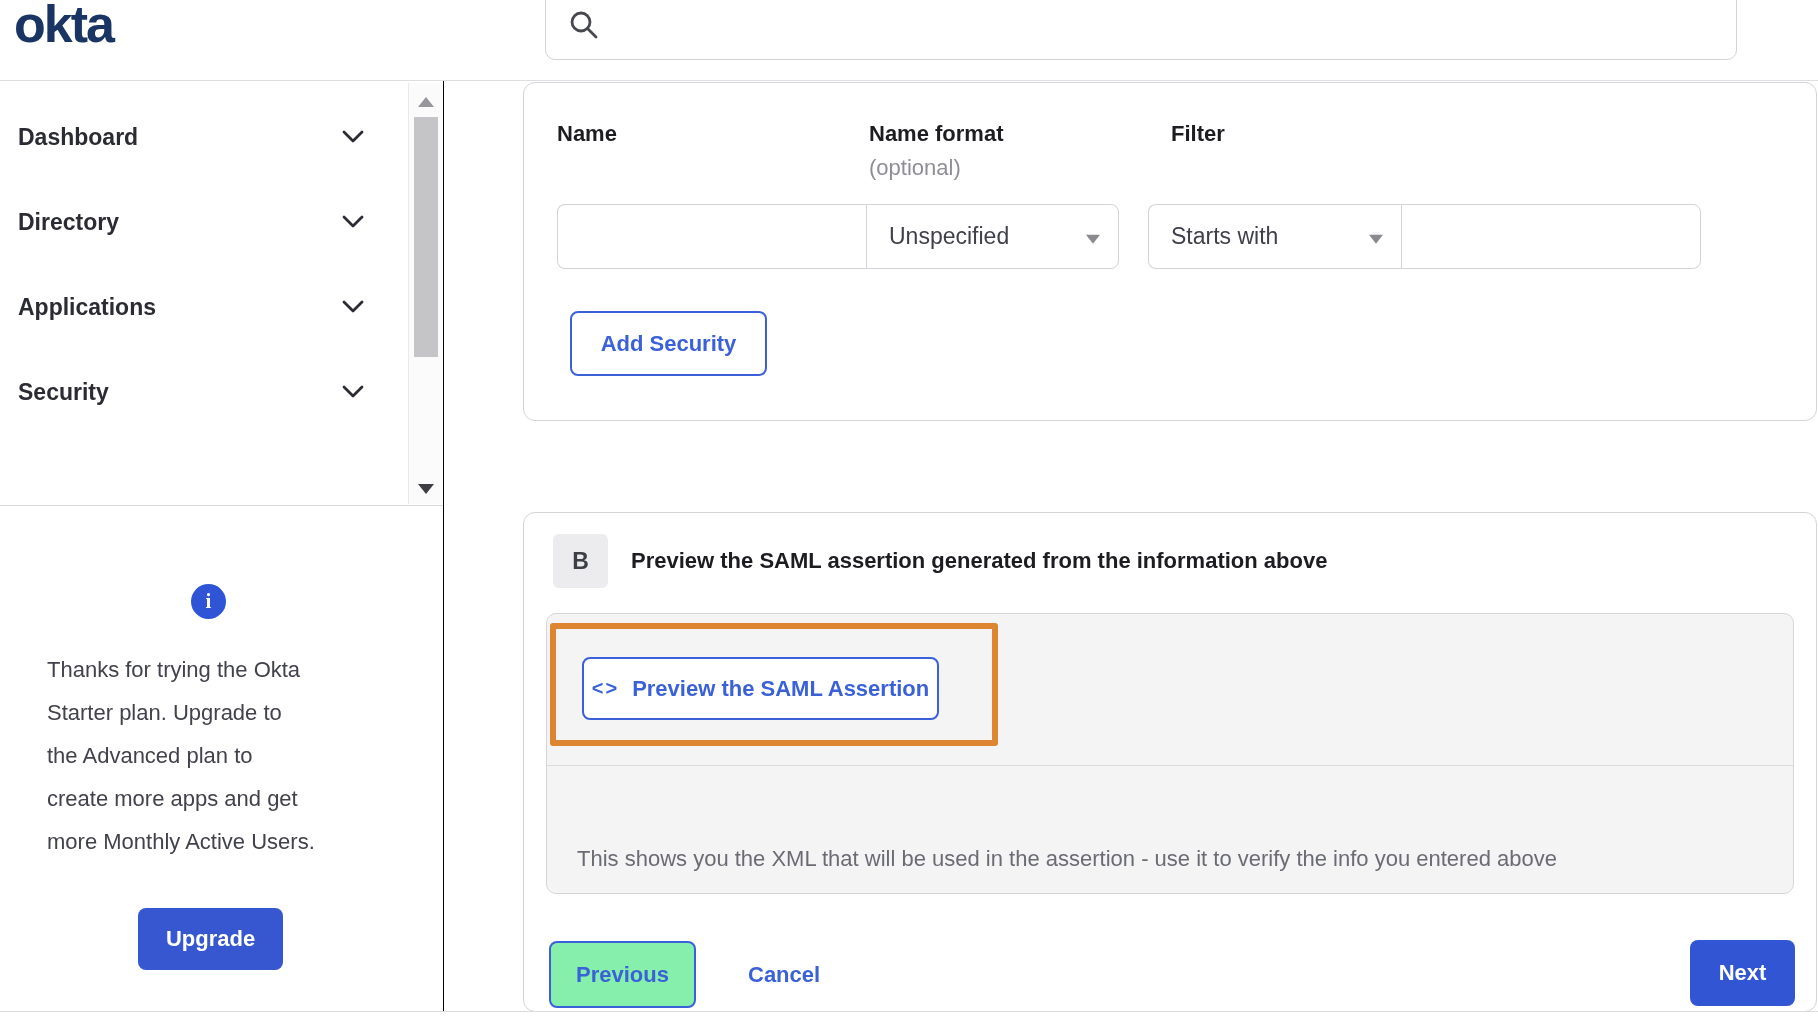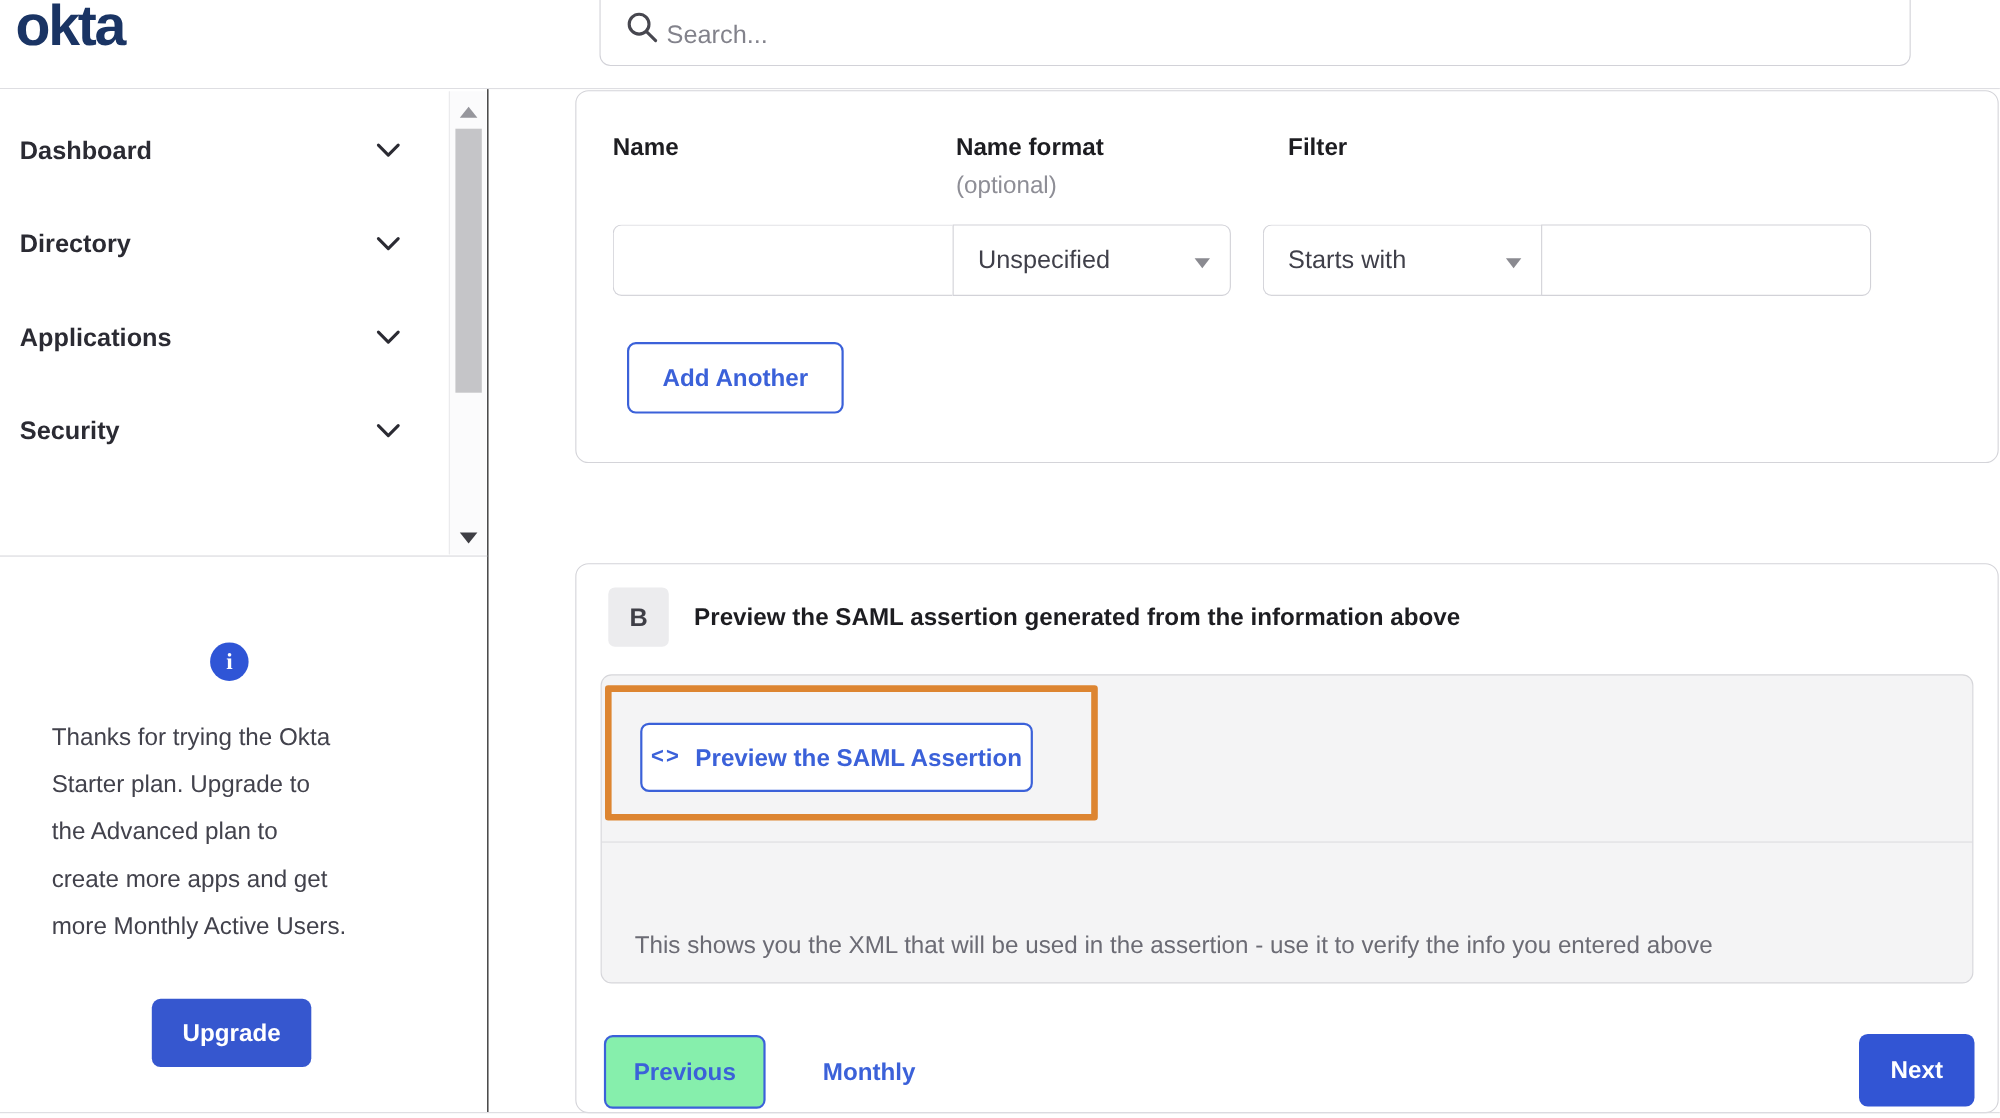--- a/index.html
+++ b/index.html
@@ -100,21 +100,20 @@
 </head>
 <body>
 
 <div class="abs logo">okta</div>
 
 <div class="abs search-box">
   <svg class="abs search-icon" viewBox="0 0 32 32">
     <circle cx="13" cy="13" r="9" fill="none" stroke="#47474f" stroke-width="2.8"></circle>
     <line x1="20" y1="20" x2="28" y2="28" stroke="#47474f" stroke-width="2.8" stroke-linecap="round"></line>
   </svg>
-  <input class="abs search-input" type="text" placeholder="Search..." style="">
 </div>
 <div class="abs header-rule"></div>
 
 <div class="abs left-col">
 
   <div class="abs side-nav">
     <div class="abs nav-item" style="top:28px;">
       <span class="nav-label">Dashboard</span>
       <svg class="nav-chevron" width="22" height="14" viewBox="0 0 22 14">
         <polyline points="2,2 11,11 20,2" fill="none" stroke="currentColor" stroke-width="2.8" stroke-linecap="round" stroke-linejoin="round"></polyline>
@@ -168,36 +167,36 @@
     <span class="caret"></span>
   </div>
 
   <div class="abs fld select filterop-select">
     <span class="select-text">Starts with</span>
     <span class="caret"></span>
   </div>
 
   <input class="abs fld txt-input filter-input" type="text" style="">
 
-  <button class="abs add-another">Add Another</button>
+  <button class="abs add-another">Add Security</button>
 </div>
 
 <div class="abs panel panel-b">
   <div class="abs step-badge">B</div>
   <div class="abs section-heading">Preview the SAML assertion generated from the information above</div>
 
   <div class="abs gray-box">
     <button class="abs preview-btn">
       <span class="code-glyph">&lt;&gt;</span>
       <span class="preview-label">Preview the SAML Assertion</span>
     </button>
     <div class="abs gray-divider"></div>
     <div class="abs description">This shows you the XML that will be used in the assertion - use it to verify the info you entered above</div>
   </div>
 
   <div class="abs highlight-box"></div>
 
   <button class="abs previous-btn">Previous</button>
-  <button class="abs cancel-link">Monthly</button>
+  <button class="abs cancel-link">Cancel</button>
   <button class="abs next-btn">Next</button>
 </div>
 
 <div class="abs bottom-rule"></div>
 
 </body></html>

